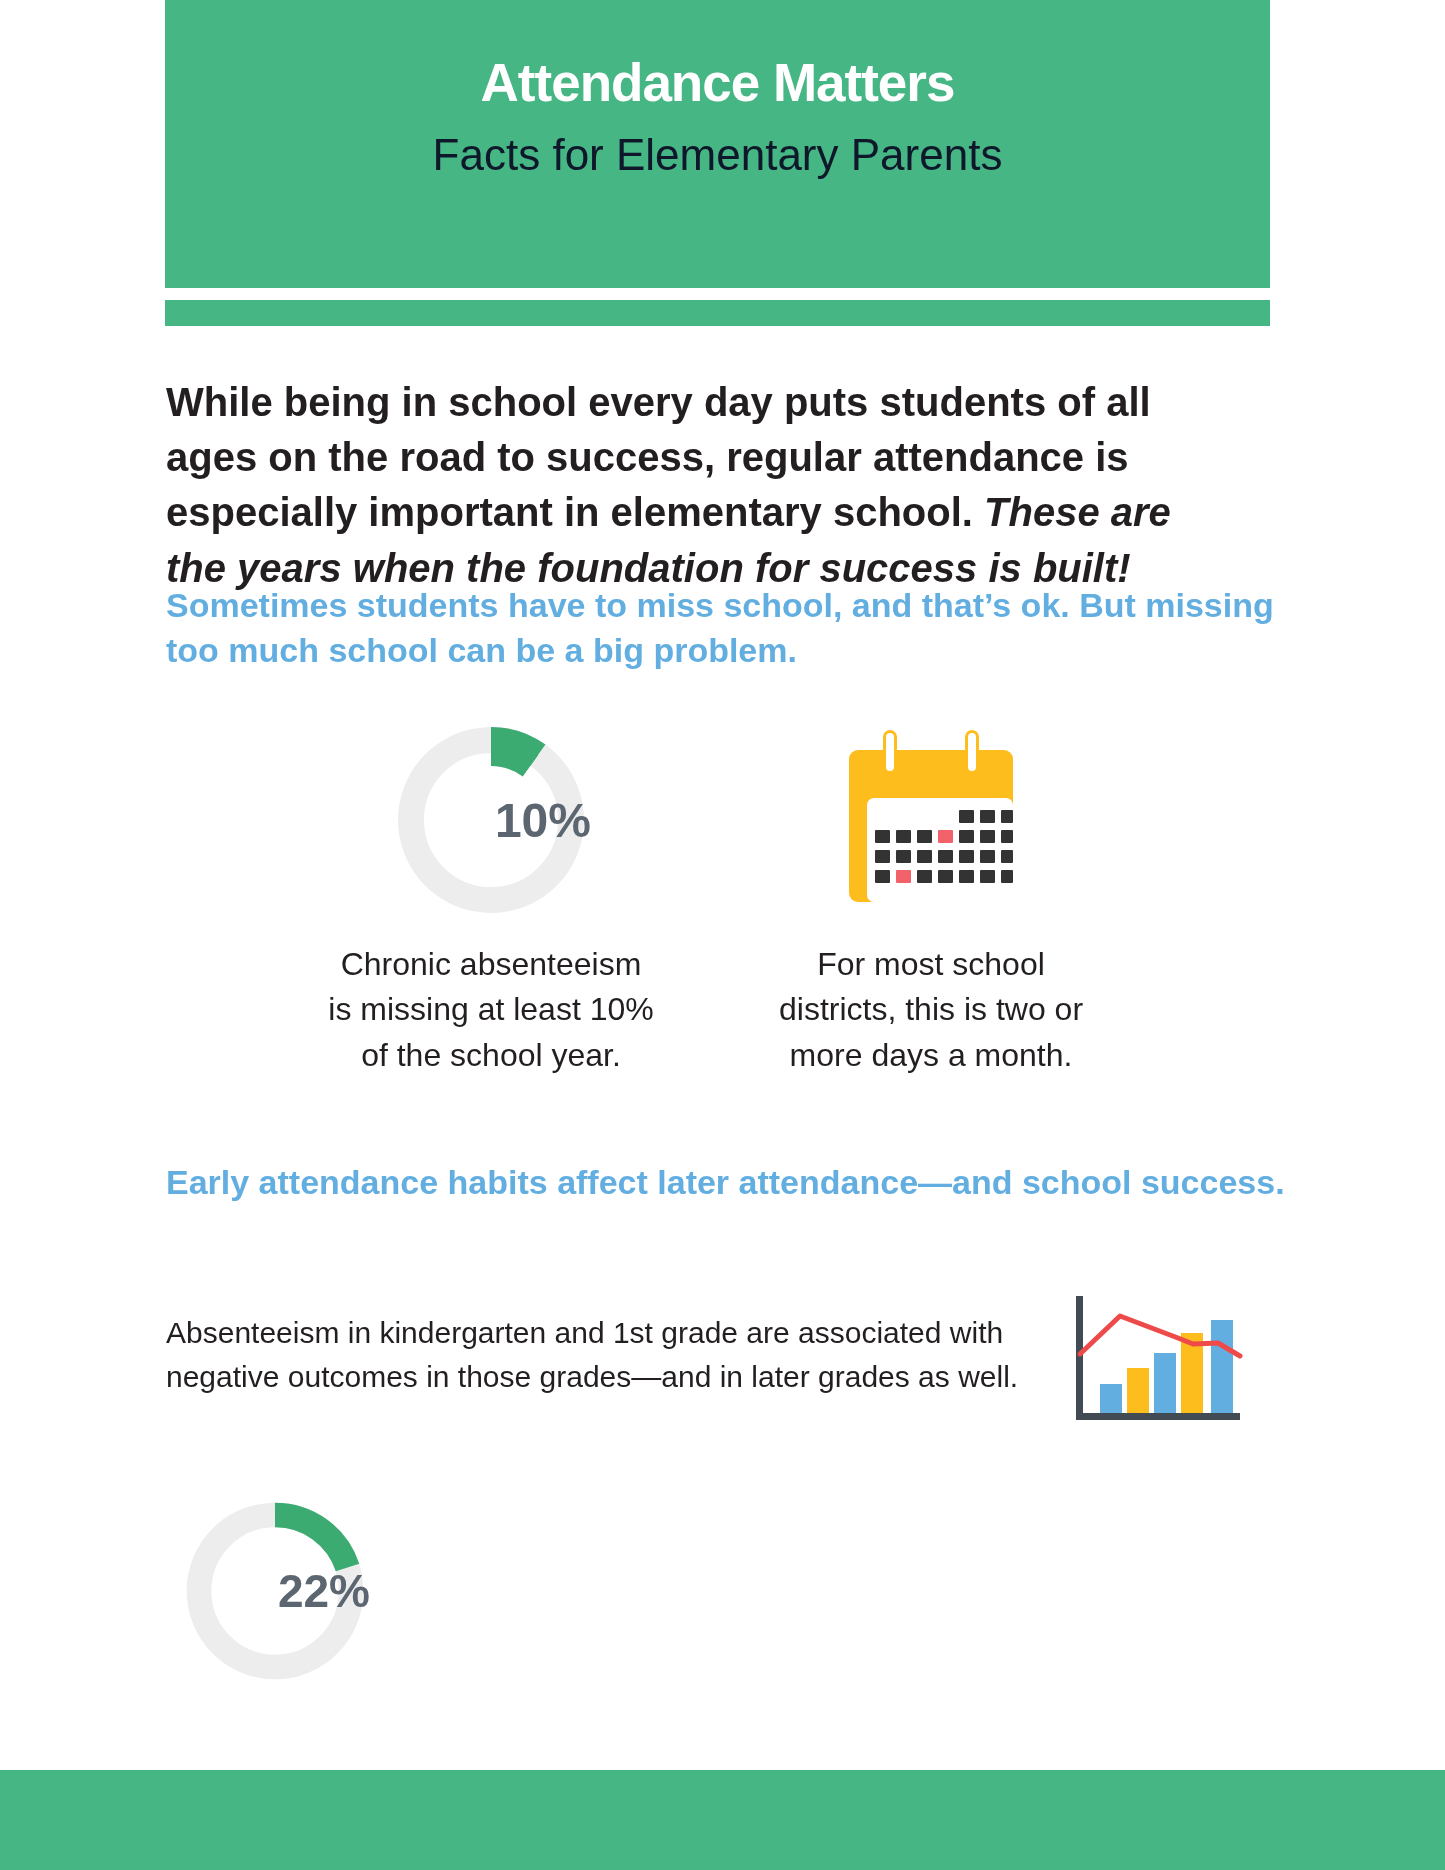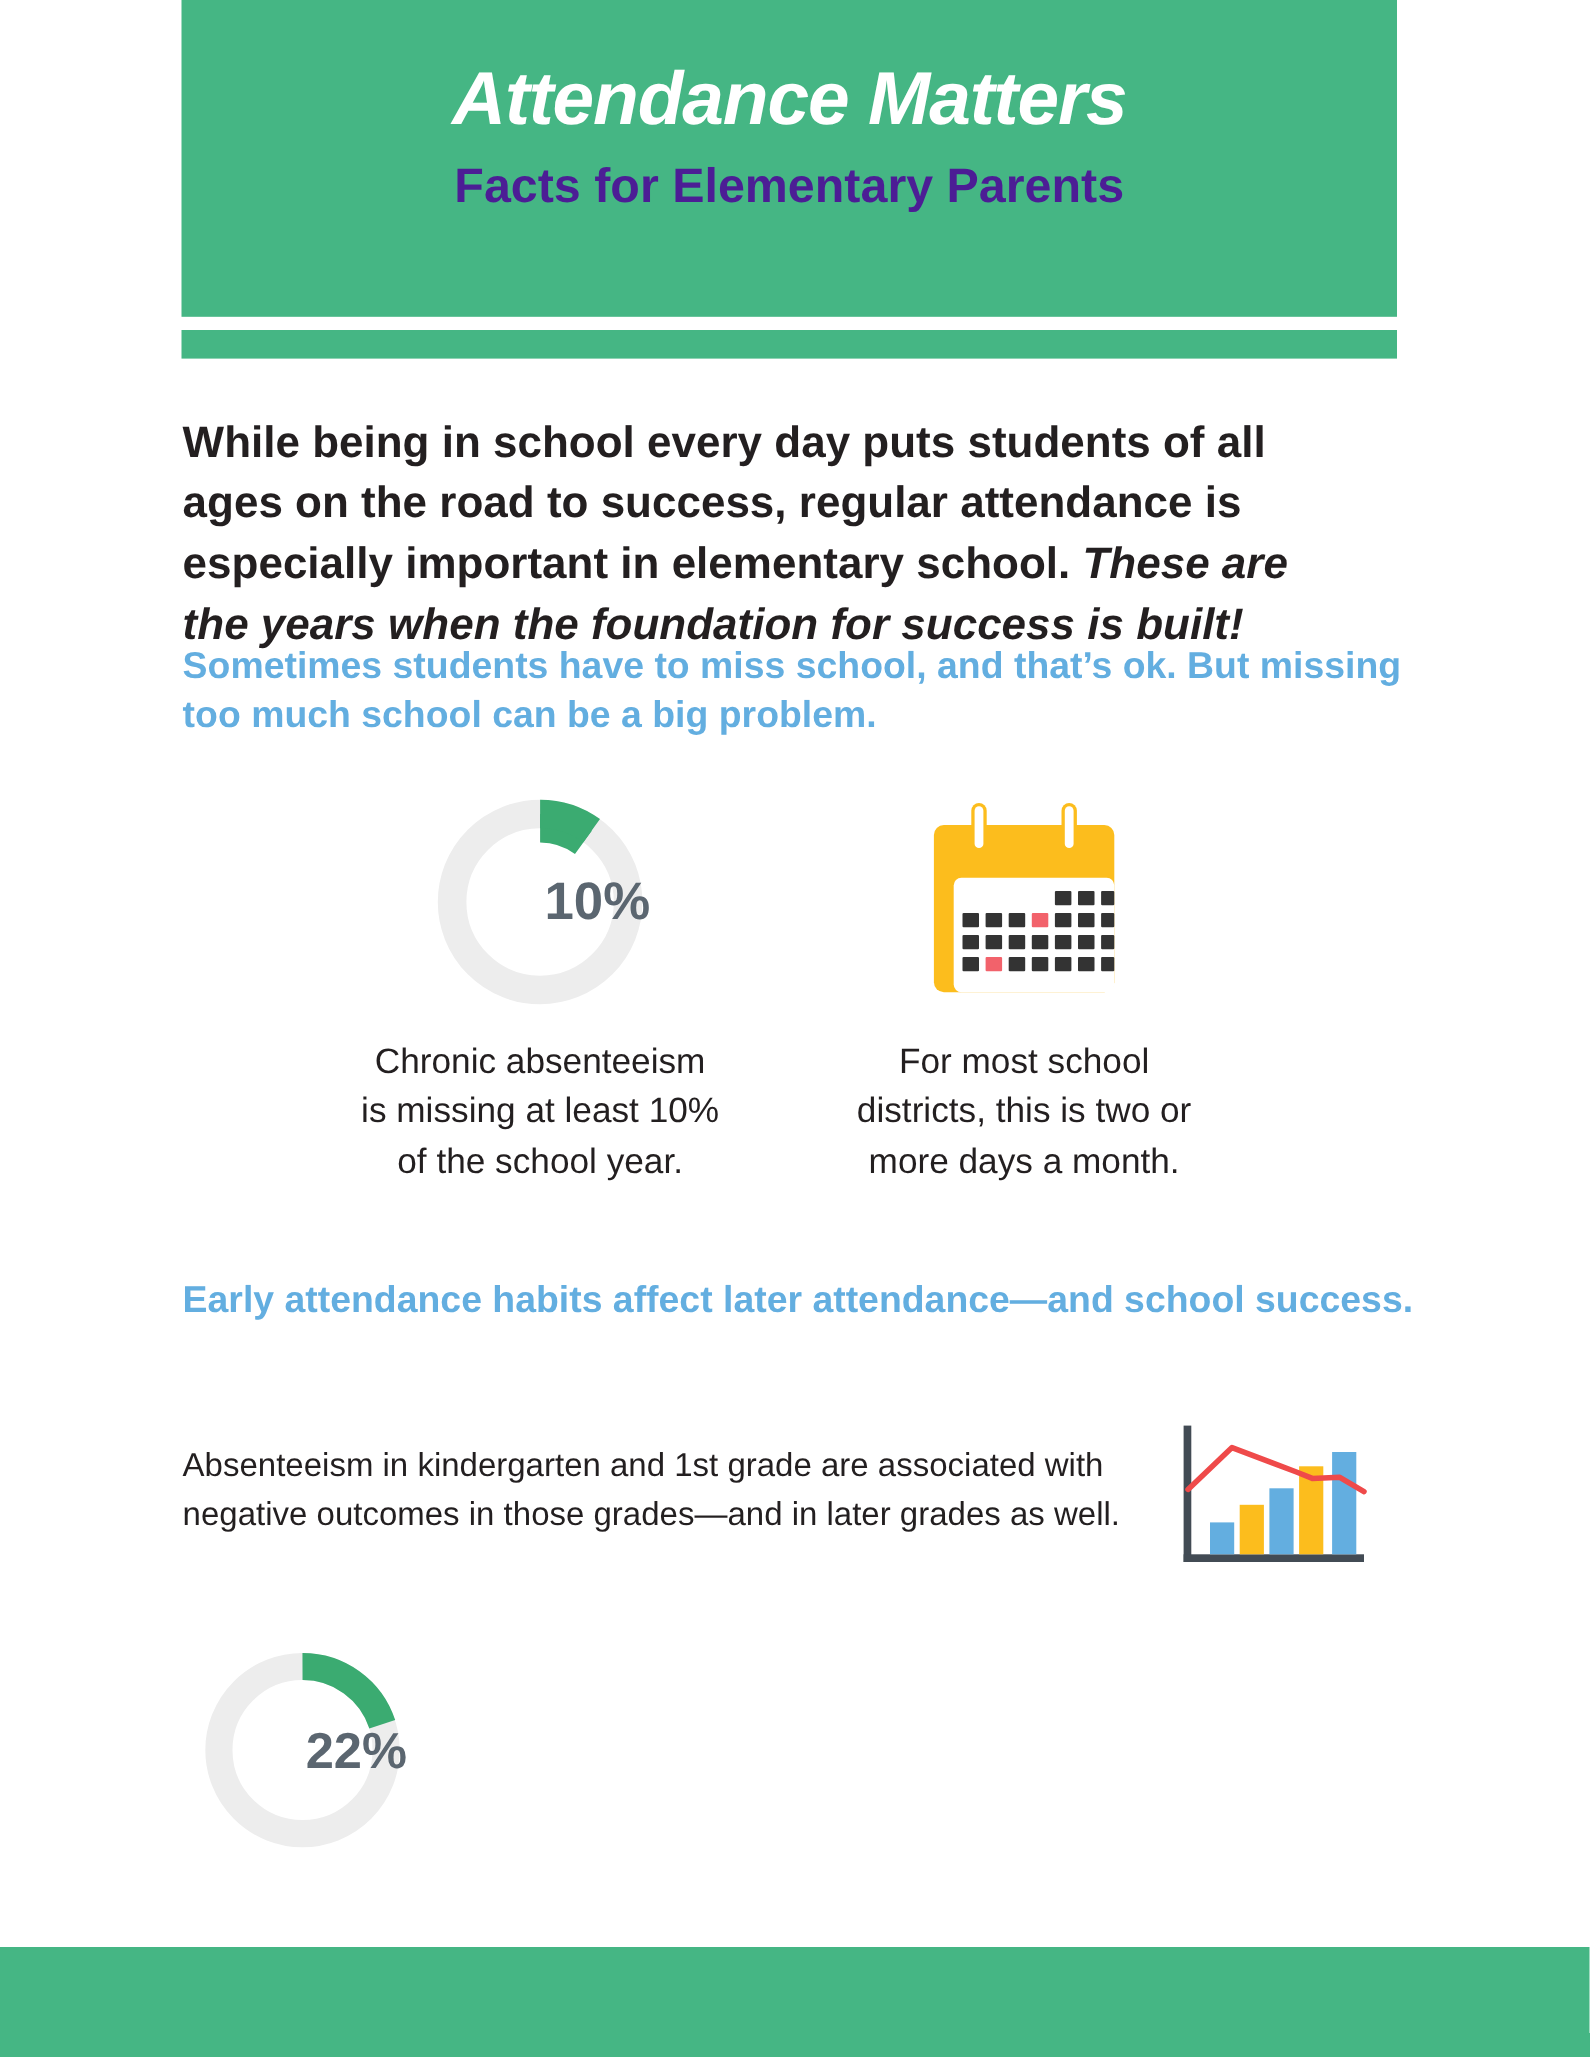--- a/index.html
+++ b/index.html
@@ -22,35 +22,34 @@
     top: 0;
     width: 1105px;
     height: 288px;
     background: #45b684;
     text-align: center;
     box-sizing: border-box;
   }
   .header-title {
     margin: 0;
     padding-top: 56px;
-    font-size: 68px;
+    font-size: 53px;
     line-height: 1.0;
     font-weight: bold;
     color: #ffffff;
     letter-spacing: -1px;
     font-family: "Liberation Sans", sans-serif;
-    font-style: italic;
   }
   .header-subtitle {
     margin: 0;
     padding-top: 24px;
     font-size: 44px;
     line-height: 1.0;
-    font-weight: bold;
-    color: #4c1d95;
+    font-weight: normal;
+    color: #0f172a;
     font-family: "Liberation Sans", sans-serif;
   }
   .header-rule {
     position: absolute;
     left: 165px;
     top: 300px;
     width: 1105px;
     height: 26px;
     background: #45b684;
   }

